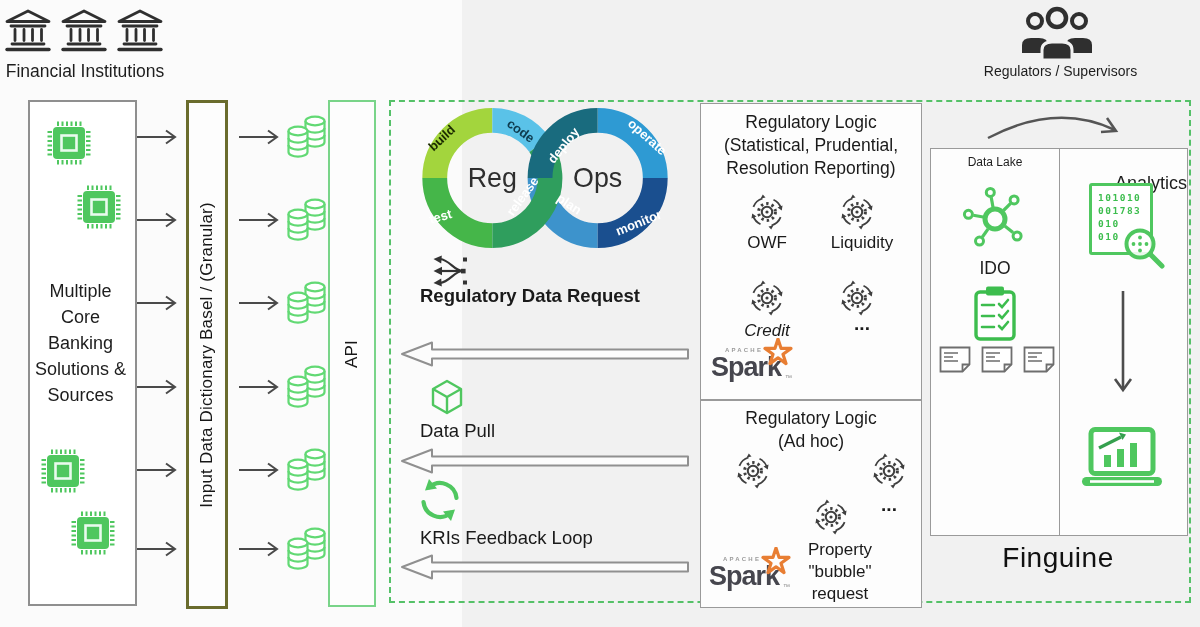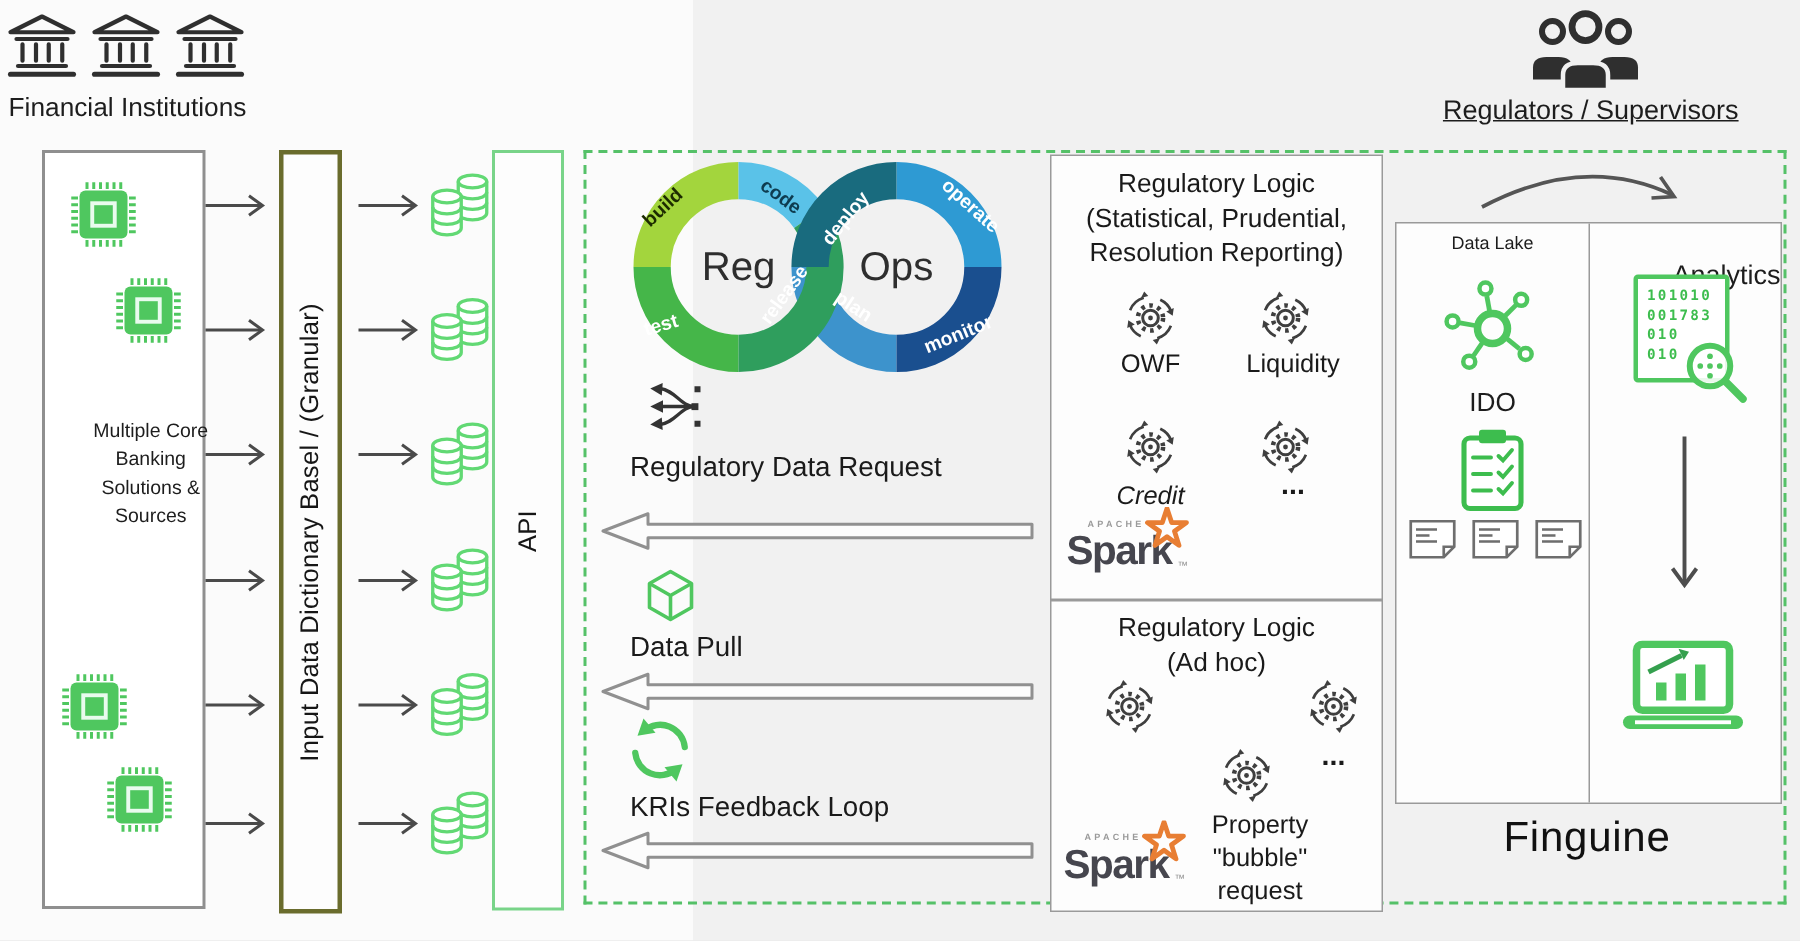--- a/index.html
+++ b/index.html
@@ -71,21 +71,21 @@
       <path d="M4,47 v-8 q0,-7 9,-7 h8 q9,0 9,7 v8 z"></path>
       <path d="M48,47 v-8 q0,-7 9,-7 h8 q9,0 9,7 v8 z"></path>
     </g>
     <g fill="none" stroke="#2f2f2f" stroke-width="4">
       <circle cx="17" cy="15" r="7"></circle>
           <circle cx="61" cy="15" r="7"></circle>
     </g>
     <path d="M24,54 v-10 q0,-8 10,-8 h10 q10,0 10,8 v10 z" fill="#2f2f2f" stroke="#f1f1f1" stroke-width="3"></path>
     <circle cx="39" cy="12" r="9" fill="#f1f1f1" stroke="#2f2f2f" stroke-width="4.5"></circle>
   </svg></span>
-  <div class="lbl center" style="left:938px;top:62px;width:245px;font-size:18px;text-decoration:underline;">Regulators / Supervisors</div>
+  <div class="lbl center" style="left:938px;top:62px;width:245px;font-size:14px;">Regulators / Supervisors</div>
 
   <div class="box" style="left:28px;top:100px;width:105px;height:502px;">
     <span class="slot" style="left:14px;top:16px;"><svg width="50" height="50" viewBox="0 0 50 50">
     <g stroke="#4fc75f" stroke-width="2">
       <path d="M14,3.5 V8 M18.5,3.5 V8 M23,3.5 V8 M27.5,3.5 V8 M32,3.5 V8 M36.5,3.5 V8"></path>
       <path d="M14,42 V46.5 M18.5,42 V46.5 M23,42 V46.5 M27.5,42 V46.5 M32,42 V46.5 M36.5,42 V46.5"></path>
       <path d="M3.5,14 H8 M3.5,18.5 H8 M3.5,23 H8 M3.5,27.5 H8 M3.5,32 H8 M3.5,36.5 H8"></path>
       <path d="M42,14 H46.5 M42,18.5 H46.5 M42,23 H46.5 M42,27.5 H46.5 M42,32 H46.5 M42,36.5 H46.5"></path>
     </g>
     <rect x="9" y="9" width="32" height="32" rx="4" fill="#4fc75f"></rect>
@@ -94,21 +94,21 @@
     <span class="slot" style="left:44px;top:80px;"><svg width="50" height="50" viewBox="0 0 50 50">
     <g stroke="#4fc75f" stroke-width="2">
       <path d="M14,3.5 V8 M18.5,3.5 V8 M23,3.5 V8 M27.5,3.5 V8 M32,3.5 V8 M36.5,3.5 V8"></path>
       <path d="M14,42 V46.5 M18.5,42 V46.5 M23,42 V46.5 M27.5,42 V46.5 M32,42 V46.5 M36.5,42 V46.5"></path>
       <path d="M3.5,14 H8 M3.5,18.5 H8 M3.5,23 H8 M3.5,27.5 H8 M3.5,32 H8 M3.5,36.5 H8"></path>
       <path d="M42,14 H46.5 M42,18.5 H46.5 M42,23 H46.5 M42,27.5 H46.5 M42,32 H46.5 M42,36.5 H46.5"></path>
     </g>
     <rect x="9" y="9" width="32" height="32" rx="4" fill="#4fc75f"></rect>
     <rect x="17.5" y="17.5" width="15" height="15" fill="none" stroke="#e9fbee" stroke-width="2.6"></rect>
   </svg></span>
-    <div class="lbl center" style="left:0;top:176px;width:101px;font-size:13px;line-height:1.45;padding-left:20px;">Multiple Core Banking Solutions &amp; Sources</div>
+    <div class="lbl center" style="left:0;top:176px;width:101px;font-size:18px;line-height:1.45;">Multiple Core Banking Solutions &amp; Sources</div>
     <span class="slot" style="left:8px;top:344px;"><svg width="50" height="50" viewBox="0 0 50 50">
     <g stroke="#4fc75f" stroke-width="2">
       <path d="M14,3.5 V8 M18.5,3.5 V8 M23,3.5 V8 M27.5,3.5 V8 M32,3.5 V8 M36.5,3.5 V8"></path>
       <path d="M14,42 V46.5 M18.5,42 V46.5 M23,42 V46.5 M27.5,42 V46.5 M32,42 V46.5 M36.5,42 V46.5"></path>
       <path d="M3.5,14 H8 M3.5,18.5 H8 M3.5,23 H8 M3.5,27.5 H8 M3.5,32 H8 M3.5,36.5 H8"></path>
       <path d="M42,14 H46.5 M42,18.5 H46.5 M42,23 H46.5 M42,27.5 H46.5 M42,32 H46.5 M42,36.5 H46.5"></path>
     </g>
     <rect x="9" y="9" width="32" height="32" rx="4" fill="#4fc75f"></rect>
     <rect x="17.5" y="17.5" width="15" height="15" fill="none" stroke="#e9fbee" stroke-width="2.6"></rect>
   </svg></span>
@@ -264,21 +264,21 @@
     <path d="M33,19 C 24,19 20,30 10,31"></path>
     <g fill="#333" stroke="none">
       <polygon points="3.5,19 12,14.8 12,23.2"></polygon>
       <polygon points="3.5,7 11.8,3.4 11.2,11.6"></polygon>
       <polygon points="3.5,31 11.2,26.4 11.8,34.6"></polygon>
       <rect x="31" y="16.8" width="4.6" height="4.6"></rect>
       <rect x="33" y="5.5" width="4" height="4"></rect>
       <rect x="33" y="28.5" width="4" height="4"></rect>
     </g>
   </svg></span>
-  <div class="lbl flow-label" style="left:420px;top:299px;">Regulatory Data Request</div>
+  <div class="lbl flow-label" style="left:420px;top:284px;font-weight:bold;">Regulatory Data Request</div>
   <span class="slot" style="left:399px;top:340px;"><svg width="292" height="28" viewBox="0 0 292 28">
     <polygon points="3,14 33,2.5 33,9.5 289,9.5 289,18.5 33,18.5 33,25.5" fill="#fcfcfc" stroke="#909090" stroke-width="2" stroke-linejoin="round"></polygon>
   </svg></span>
 
   <span class="slot" style="left:428px;top:378px;"><svg width="38" height="38" viewBox="0 0 38 38" fill="none" stroke="#4fc75f" stroke-width="2.4" stroke-linejoin="round">
     <path d="M19,3 L33,11 V27 L19,35 L5,27 V11 Z"></path>
     <path d="M5,11 L19,19 L33,11"></path>
         <path d="M19,19 V35"></path>
   </svg></span>
   <div class="lbl flow-label" style="left:420px;top:419px;">Data Pull</div>

